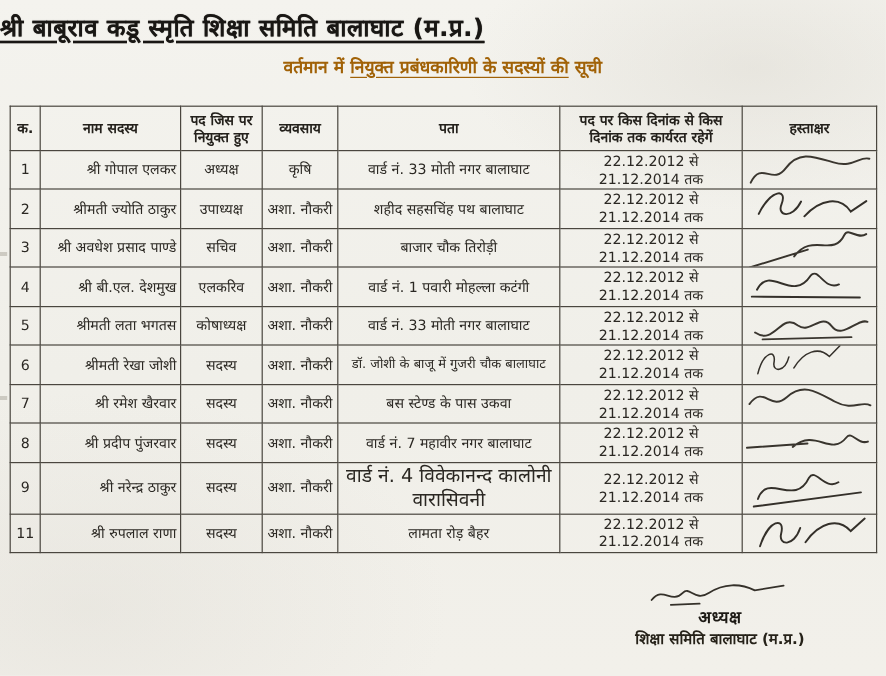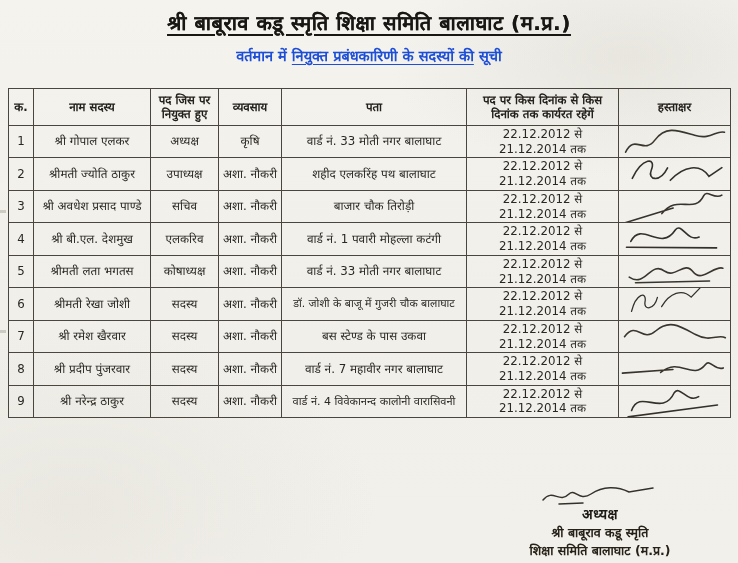--- a/index.html
+++ b/index.html
@@ -8,41 +8,41 @@
     background:#f2f1ec;
     background-image:
       radial-gradient(ellipse 400px 200px at 85% 10%, rgba(210,206,196,.35), transparent 60%),
       radial-gradient(ellipse 500px 300px at 10% 90%, rgba(215,212,204,.3), transparent 60%),
       linear-gradient(180deg,#f4f3ee 0%,#f0efe9 55%,#f2f0ea 100%);
     font-family:"DejaVu Sans","Liberation Sans",sans-serif;
     color:#262422;
     -webkit-font-smoothing:antialiased;
   }
   .title{
-    text-align:center;margin-top:9px;font-size:20px;font-weight:bold;
+    text-align:left;margin-top:9px;font-size:20px;font-weight:bold;
     letter-spacing:.5px;color:#191714;
     text-decoration:underline;text-decoration-thickness:2px;text-underline-offset:4px;
     text-shadow:0 0 .6px rgba(25,23,20,.8);
   }
   .subtitle{
-    text-align:center;margin-top:9px;font-size:14.5px;color:#1d4ed8;font-weight:600;
+    text-align:center;margin-top:9px;font-size:14.5px;color:#a16207;font-weight:600;
   }
   .subtitle .u{text-decoration:underline;text-underline-offset:3px;}
   table.members{
     position:absolute;left:8px;top:88px;width:722px;border-collapse:collapse;table-layout:fixed;
   }
   table.members th,table.members td{
     border:1.6px solid #4a463f;
     padding:1px 3px;vertical-align:middle;overflow:hidden;
     font-size:11.8px;line-height:1.25;color:#2b2823;
   }
   table.members th{font-weight:bold;font-size:11.6px;height:34px;color:#24211c;}
   table.members td{height:29px;}
   .c{text-align:center;}
-  .l{text-align:center;padding-left:4px;}
+  .l{text-align:right;padding-left:4px;}
   td.sig-cell{position:relative;padding:0;}
   .sig-svg{position:absolute;left:2px;top:0;width:108px;height:100%;overflow:visible;}
   .footer{
     position:absolute;right:28px;top:482px;width:220px;text-align:center;color:#2a2620;
   }
   .footer .fsig{width:150px;height:26px;margin:0 auto -4px auto;display:block;overflow:visible;}
   .footer .desig{font-size:14px;font-weight:bold;letter-spacing:.5px;color:#1d1a15;}
   .footer .org{font-size:12.5px;font-weight:600;margin-top:1px;color:#262219;}
   .smudge{position:absolute;left:0;top:150px;width:6px;height:200px;opacity:.35;
     background:repeating-linear-gradient(180deg,transparent 0 60px,#8a8578 60px 63px,transparent 63px 120px);}
@@ -109,21 +109,21 @@
           <svg class="sig-svg" viewBox="0 0 108 30">
             <use href="#sq1" transform="rotate(-4 54 15)"></use>
           </svg>
         </td>
     </tr>
     <tr>
       <td class="c">2</td>
       <td class="l">श्रीमती ज्योति ठाकुर</td>
       <td class="c">उपाध्यक्ष</td>
       <td class="c">अशा. नौकरी</td>
-      <td class="c">शहीद एलकरिंह पथ बालाघाट</td>
+      <td class="c">शहीद सहसचिंह पथ बालाघाट</td>
       <td class="c">22.12.2012 से 21.12.2014 तक</td>
       <td class="sig-cell">
           <svg class="sig-svg" viewBox="0 0 108 30">
             <use href="#sq2" transform="rotate(6 54 15)"></use>
           </svg>
         </td>
     </tr>
     <tr>
       <td class="c">3</td>
       <td class="l">श्री अवधेश प्रसाद पाण्डे</td>
@@ -200,31 +200,43 @@
           <svg class="sig-svg" viewBox="0 0 108 30">
             <use href="#sq3" transform="rotate(5 54 15)"></use>
           </svg>
         </td>
     </tr>
     <tr>
       <td class="c">9</td>
       <td class="l">श्री नरेन्द्र ठाकुर</td>
       <td class="c">सदस्य</td>
       <td class="c">अशा. नौकरी</td>
-      <td class="c" style="font-size:11px">वार्ड नं. 4 विवेकानन्द कालोनी वारासिवनी</td>
+      <td class="c" style="font-size:16px">वार्ड नं. 4 विवेकानन्द कालोनी वारासिवनी</td>
       <td class="c">22.12.2012 से 21.12.2014 तक</td>
       <td class="sig-cell">
           <svg class="sig-svg" viewBox="0 0 108 30">
             <use href="#sq4" transform="rotate(-5 54 15)"></use>
+          </svg>
+        </td>
+    </tr>
+    <tr>
+      <td class="c">11</td>
+      <td class="l">श्री रुपलाल राणा</td>
+      <td class="c">सदस्य</td>
+      <td class="c">अशा. नौकरी</td>
+      <td class="c">लामता रोड़ बैहर</td>
+      <td class="c">22.12.2012 से 21.12.2014 तक</td>
+      <td class="sig-cell">
+          <svg class="sig-svg" viewBox="0 0 108 30">
+            <use href="#sq2" transform="rotate(-2 54 15)"></use>
           </svg>
         </td>
     </tr>
   </tbody>
 </table>
 
 <div class="footer">
   <svg class="fsig" viewBox="0 0 150 26">
     <path d="M18 18 C28 6,34 22,44 12 C50 6,54 20,66 12 S92 4,104 10 L128 6 M34 22 L58 21" fill="none" stroke="#35312a" stroke-width="1.5" stroke-linecap="round"></path>
   </svg>
   <div class="desig">अध्यक्ष</div>
-  <div class="org">श्री बाबूराव कडू स्मृति</div>
   <div class="org">शिक्षा समिति बालाघाट (म.प्र.)</div>
 </div>
 
 </body></html>

